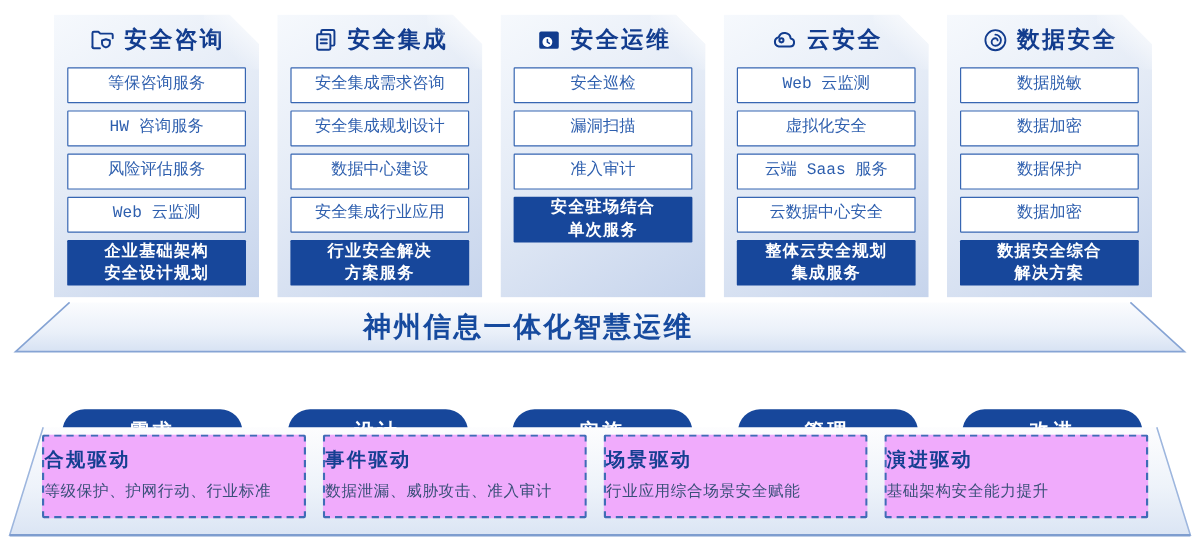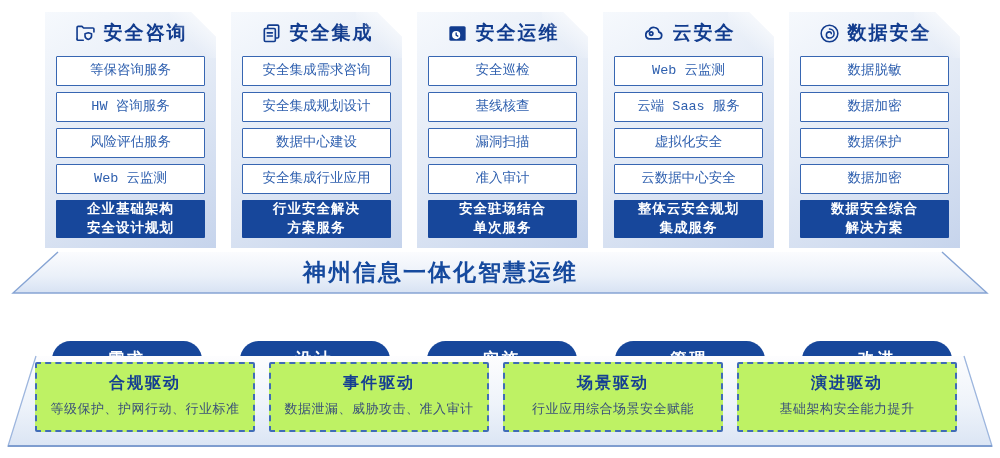--- a/index.html
+++ b/index.html
@@ -38,22 +38,22 @@
     font-size:23px;font-weight:bold;color:#164a9e;letter-spacing:2px;margin-left:45px;}
   
   .pills{position:absolute;left:52px;top:313px;width:900px;display:flex;
     justify-content:space-between;}
   .pill{width:150px;height:37px;border-radius:19px;background:#17479b;
     display:flex;align-items:center;justify-content:center;
     color:#ffffff;font-size:16px;font-weight:bold;letter-spacing:3px;margin-top:28px;}
   
   .platform-svg{position:absolute;left:0;top:355px;width:1000px;height:100px;}
   .drivers{position:absolute;left:35px;top:362px;width:922px;display:flex;gap:14px;}
-  .driver{flex:1;height:70px;box-sizing:border-box;background:#bef264;
-    border:2px dashed #3f6cb6;border-radius:2px;text-align:center;padding-top:9px;}
+  .driver{flex:1;height:70px;box-sizing:border-box;background:#f0abfc;
+    border:2px dashed #3f6cb6;border-radius:2px;text-align:left;padding-top:9px;}
   .driver-title{font-size:16px;font-weight:bold;color:#153f92;letter-spacing:2px;}
   .driver-desc{margin-top:6px;font-size:13px;color:#3a5079;letter-spacing:.5px;white-space:nowrap;}
 </style>
 </head>
 <body>
 
 <div id="stage">
 
   <div class="cards-row">
 
@@ -104,42 +104,41 @@
         <span class="card-icon">
           <svg width="23" height="23" viewBox="0 0 24 24">
             <rect x="3.5" y="4.5" width="17" height="15" rx="1.6" fill="#123c8e"></rect>
             <circle cx="10.6" cy="13.6" r="4.3" fill="#ffffff"></circle>
             <path d="M10.6 11.4v2.3l1.7 1.1" stroke="#123c8e" stroke-width="1.4" fill="none" stroke-linecap="round"></path>
           </svg>
         </span>
         <span class="card-title">安全运维</span>
       </div>
       <div class="card-item">安全巡检</div>
-      <div class="card-item">基线核查</div>
       <div class="card-item">漏洞扫描</div>
       <div class="card-item">准入审计</div>
       <div class="card-highlight">
         <span>安全驻场结合</span>
         <span>单次服务</span>
       </div>
     </div>
 
     <div class="card">
       <div class="card-header">
         <span class="card-icon">
           <svg width="24" height="24" viewBox="0 0 24 24" fill="none" stroke="#123c8e" stroke-width="1.7" stroke-linecap="round" stroke-linejoin="round">
             <path d="M7 17.8h9.3a3.4 3.4 0 0 0 .6-6.75 5.1 5.1 0 0 0-9.9-1.1A4 4 0 0 0 7 17.8z"></path>
             <circle cx="9.2" cy="12.6" r="1.7"></circle>
           </svg>
         </span>
         <span class="card-title">云安全</span>
       </div>
       <div class="card-item">Web 云监测</div>
+      <div class="card-item">虚拟化安全</div>
       <div class="card-item">云端 Saas 服务</div>
-      <div class="card-item">虚拟化安全</div>
       <div class="card-item">云数据中心安全</div>
       <div class="card-highlight">
         <span>整体云安全规划</span>
         <span>集成服务</span>
       </div>
     </div>
 
     <div class="card">
       <div class="card-header">
         <span class="card-icon">

